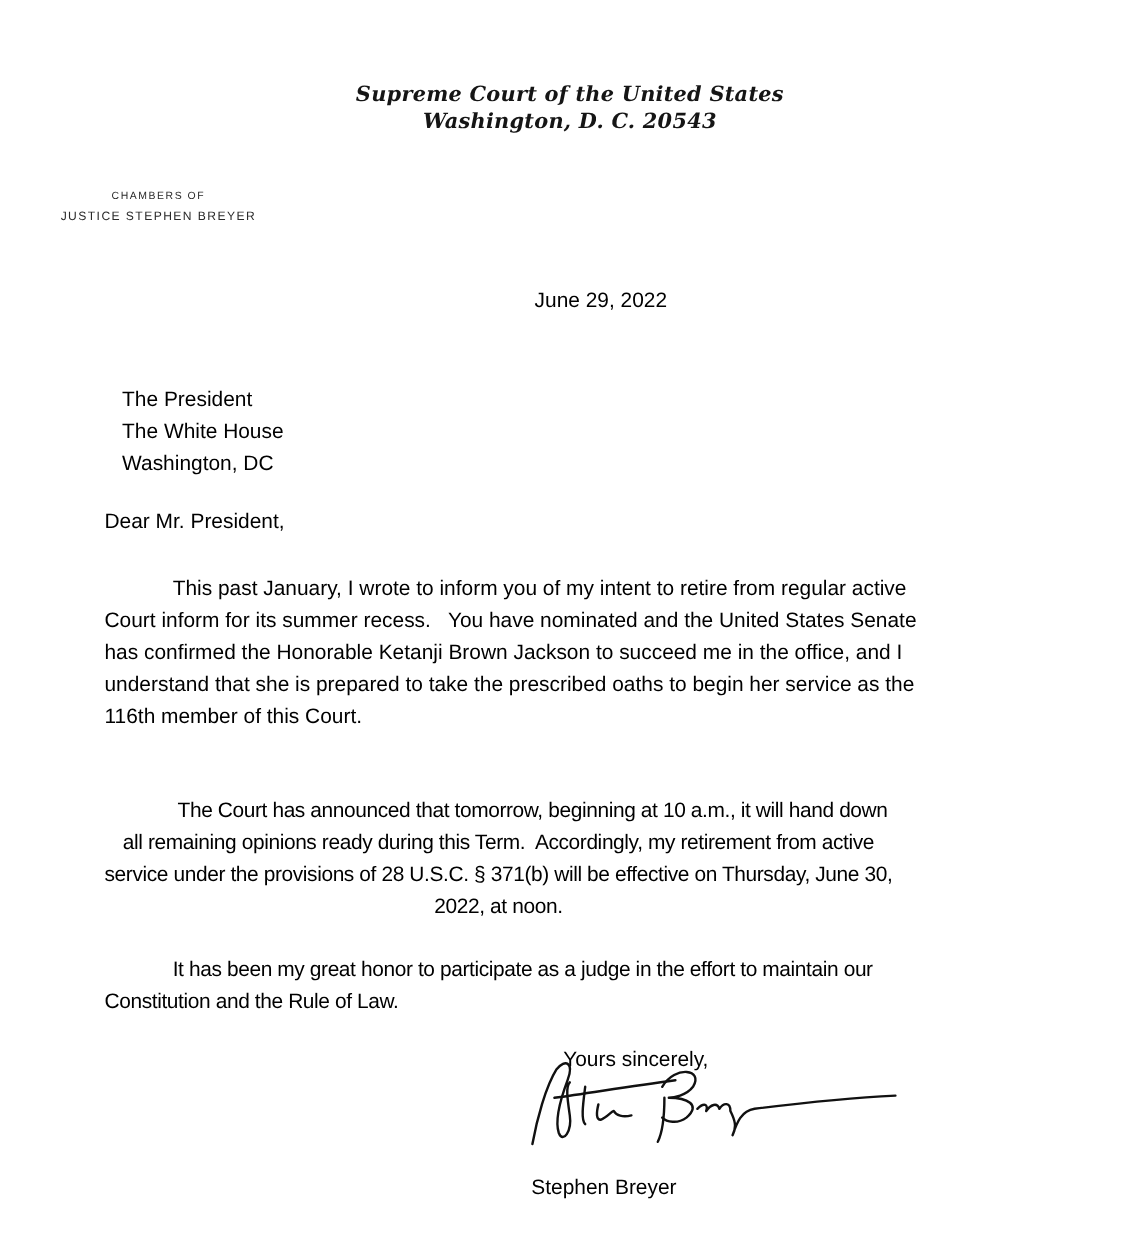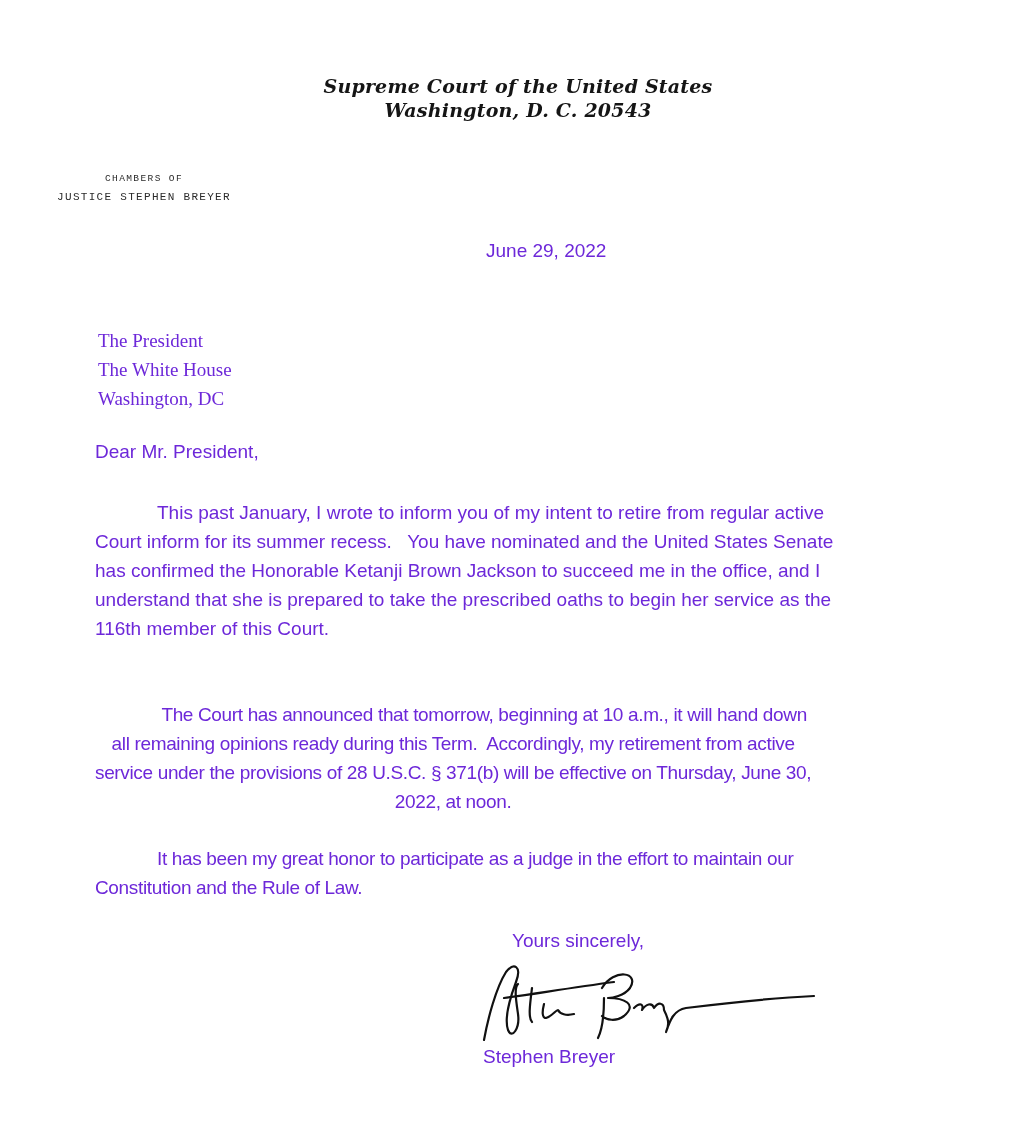--- a/index.html
+++ b/index.html
@@ -19,35 +19,36 @@
       font-weight: bold;
       font-size: 19px;
       line-height: 24px;
       color: #151515;
       letter-spacing: 0.2px;
     }
     .letterhead div { font-style: italic; }
     .chambers {
       left: 28px; width: 232px; top: 170px;
       text-align: center;
-      font-family: Liberation Mono, monospace;
+      font-family: Liberation Sans, sans-serif;
       font-size: 11px;
       letter-spacing: 1.3px;
       line-height: 18px;
       color: #2a2a2a;
     }
     .chambers .small { font-size: 9.5px; letter-spacing: 1.4px; }
     .text {
       font-family: "Liberation Sans", "DejaVu Sans", sans-serif;
       font-size: 19px;
-      color: #6d28d9;
+      color: #000000;
       white-space: nowrap;
+      margin-top: 23px;
     }
     .date { left: 486px; top: 240px; }
-    .addr { left: 98px; top: 326px; line-height: 29px; font-family: Liberation Serif, serif; }
+    .addr { left: 111px; top: 326px; line-height: 29px; }
     .salutation { left: 95px; top: 441px; }
     .para { left: 95px; line-height: 29px; }
     .para .line { display: block; }
     .p1 { top: 498px; }
     .p2 { top: 700px; text-align: center; }
     .p3 { top: 844px; }
     .indent { padding-left: 62px; }
     .condensed { font-size: 19px; letter-spacing: -0.35px; }
     .closing { left: 512px; top: 930px; }
     .signature { left: 474px; top: 958px; width: 360px; height: 90px; }

